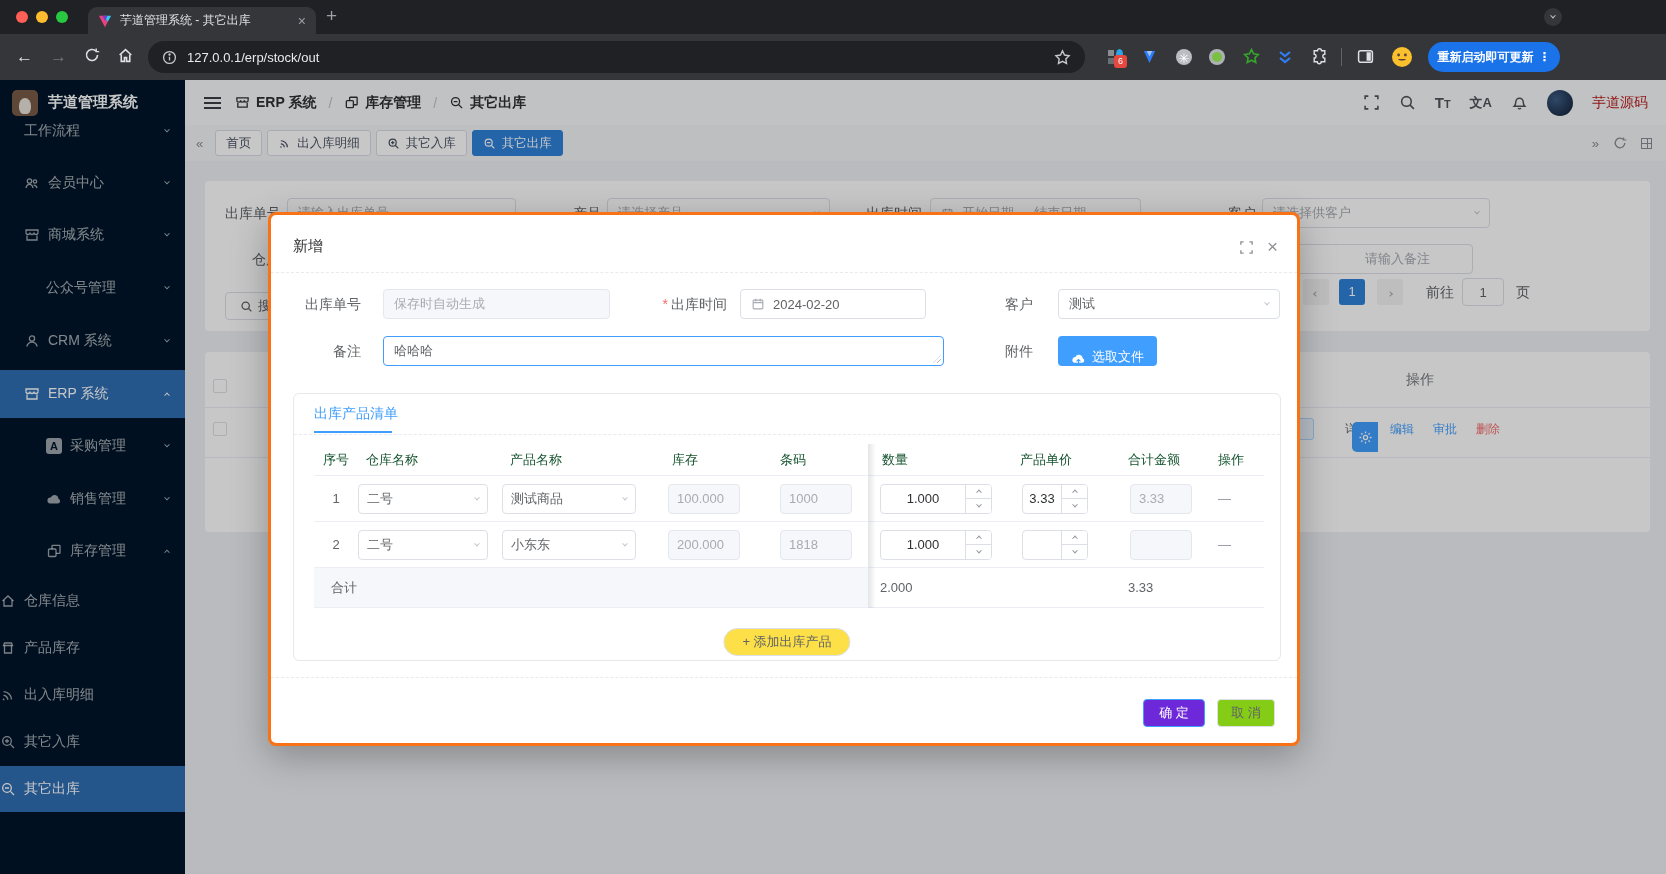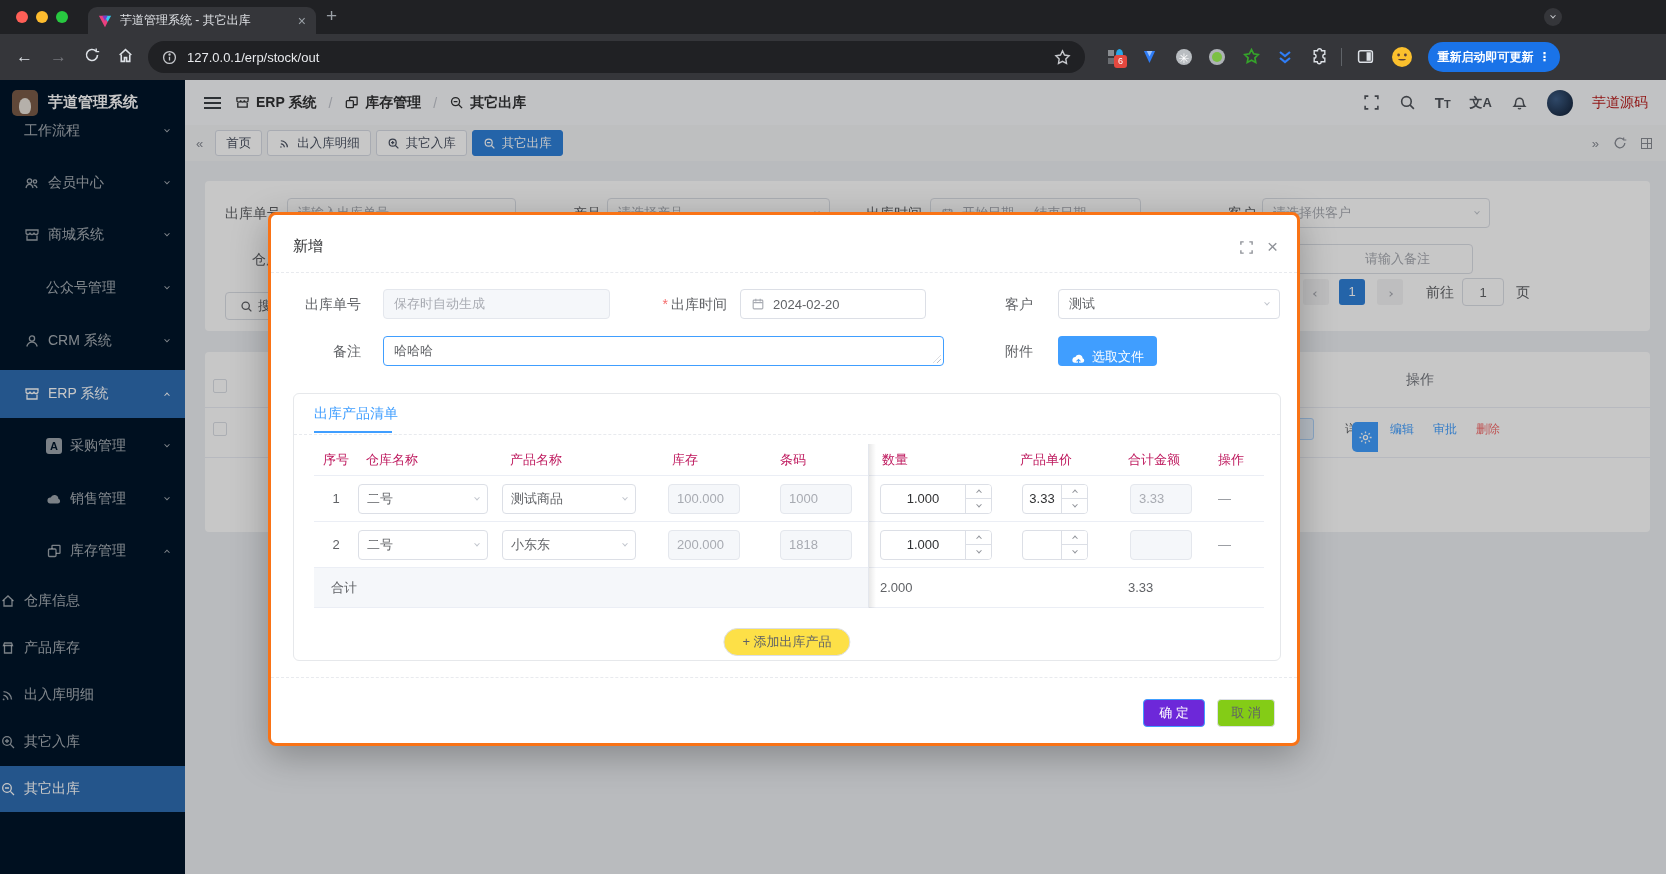--- a/index.html
+++ b/index.html
@@ -104,21 +104,21 @@
   .upbtn { position:absolute; height:30px; background:#409eff; border:none; border-radius:4px; color:#fff;
     font-size:13px; display:flex; align-items:flex-end; gap:6px; padding:0 13px; }
   .pcard { position:absolute; left:22px; top:178px; width:988px; height:268px;
     border:1px solid #e6e8eb; border-radius:6px; background:#fff; }
   .ptab { position:absolute; left:20px; top:11px; font-size:14px; color:#409eff; }
   .ptab-line { position:absolute; left:20px; top:37px; width:78px; height:2px; background:#409eff; }
   .ptab-border { position:absolute; left:0; top:40px; width:100%; border-top:1px dashed #e8eaee; }
   .tbl { position:absolute; left:20px; top:50px; width:950px; font-size:13px; color:#606266; }
   .trow { display:grid; grid-template-columns:44px 144px 162px 108px 96px 138px 100px 98px 60px;
     align-items:center; border-bottom:1px solid #ebeef5; }
-  .th { height:32px; line-height:32px; color:#be185d; }
+  .th { height:32px; line-height:32px; color:#14532d; }
   .td-c { text-align:center; }
   .cell { padding-left:8px; }
   .rowh { height:46px; }
   .sel2 { height:30px; border:1px solid #dcdfe6; border-radius:4px; background:#fff; display:flex;
     align-items:center; justify-content:space-between; padding:0 8px; color:#606266; }
   .din { height:30px; border:1px solid #e4e7ed; border-radius:4px; background:#f5f7fa; color:#a8abb2;
     display:flex; align-items:center; padding:0 8px; }
   .num { height:30px; border:1px solid #dcdfe6; border-radius:4px; background:#fff; display:flex; overflow:hidden; }
   .num-val { flex:1; display:flex; align-items:center; justify-content:center; color:#303133; }
   .num-step { width:26px; border-left:1px solid #dcdfe6; display:flex; flex-direction:column; }

